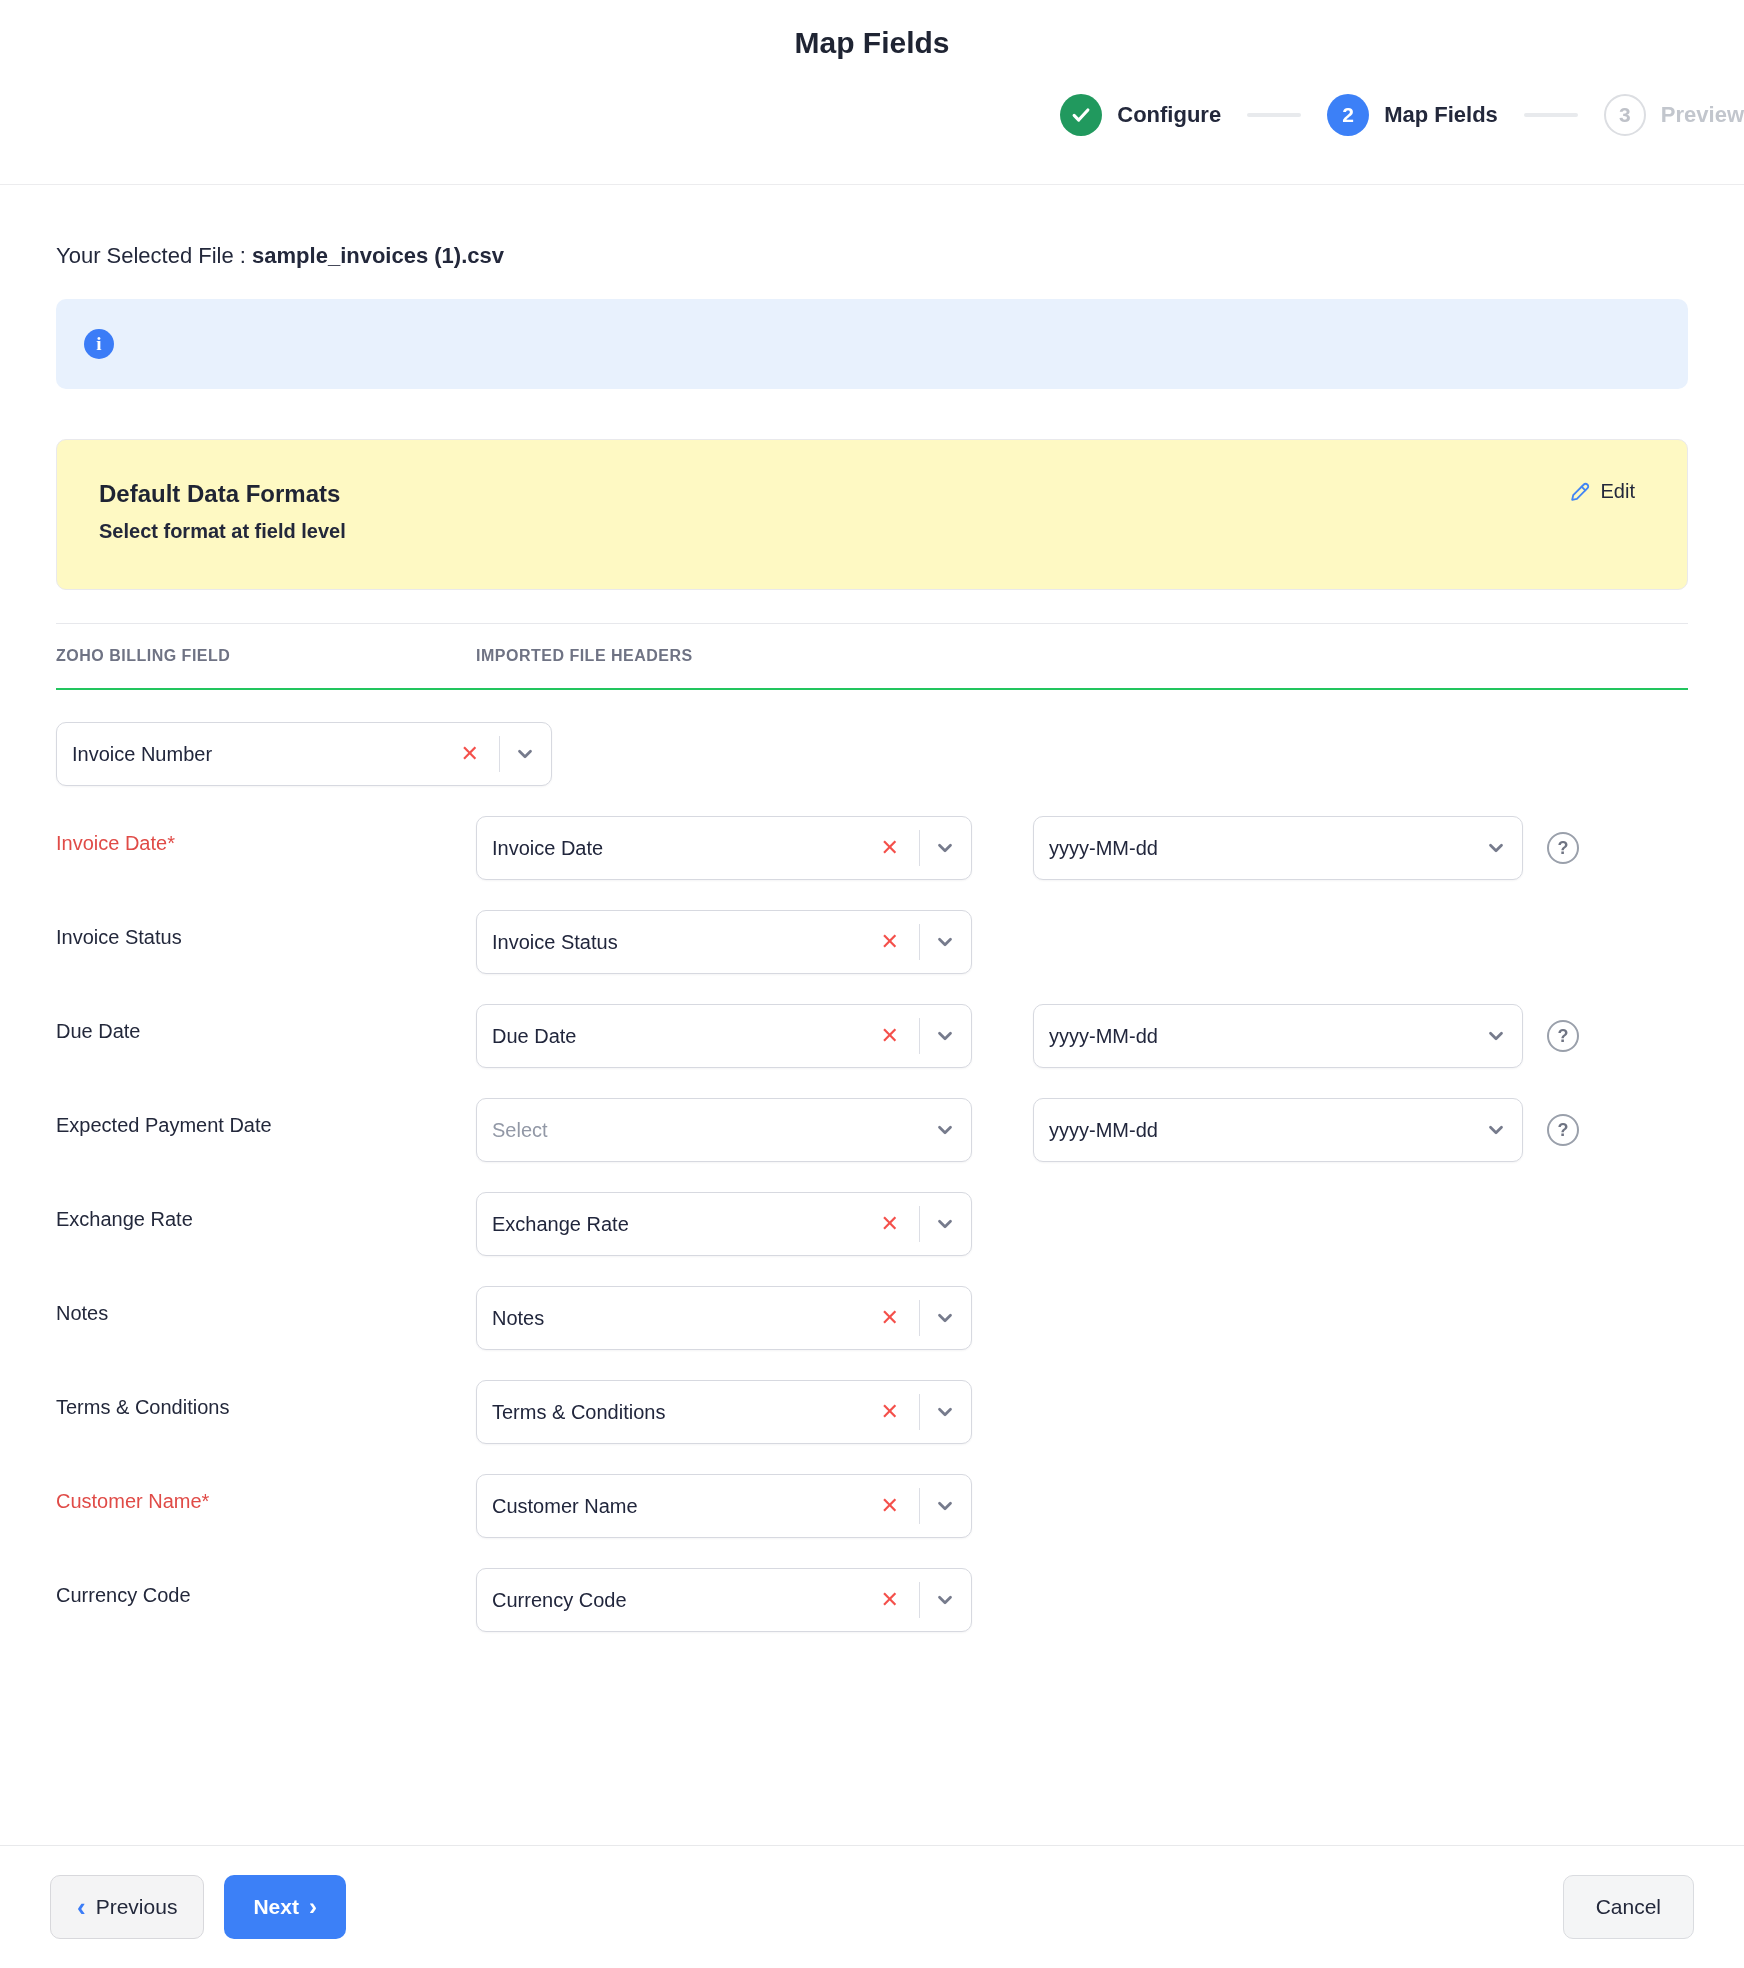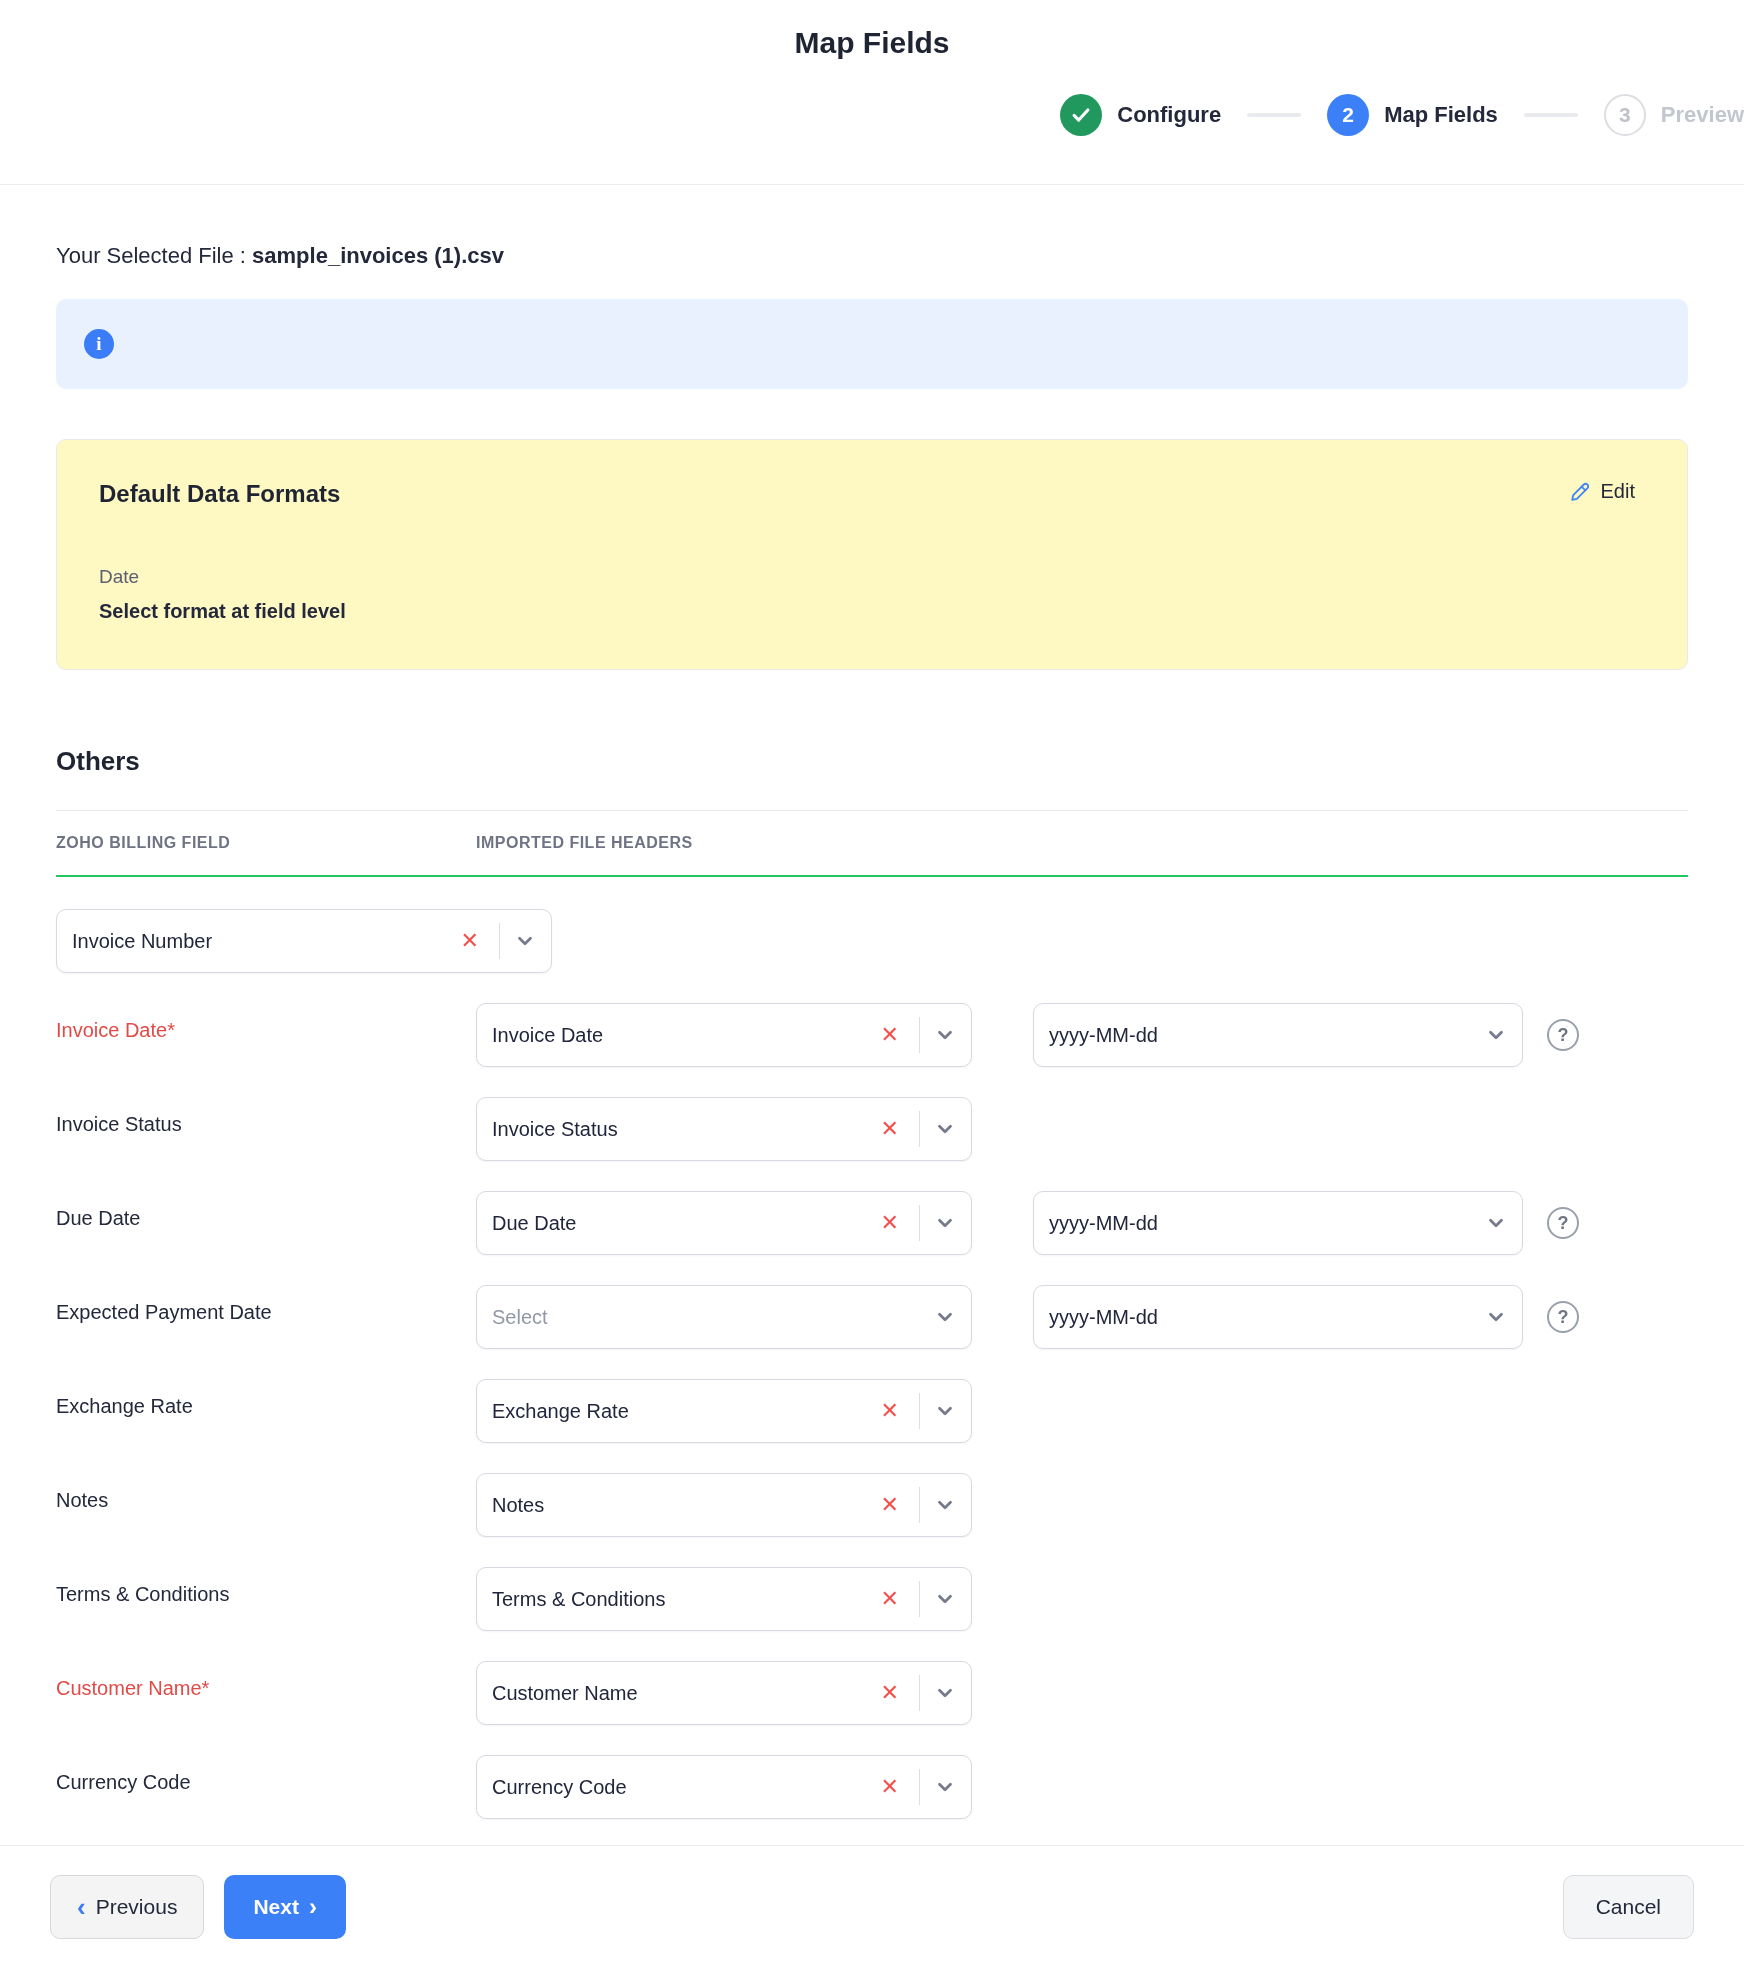--- a/index.html
+++ b/index.html
@@ -117,25 +117,23 @@
     <div class="formats-title">Default Data Formats</div>
     <div class="edit-link">
       <span style="display:flex;">
         <svg width="22" height="22" viewBox="0 0 24 24" fill="none" stroke="#4285f4" stroke-width="2" stroke-linecap="round" stroke-linejoin="round">
             <path d="M16.2 3.8a2.6 2.6 0 0 1 3.7 0l.3.3a2.6 2.6 0 0 1 0 3.7L8.6 19.4 3.5 20.5l1.1-5.1L16.2 3.8z"></path>
             <line x1="13.8" y1="6.2" x2="17.8" y2="10.2"></line>
           </svg>
       </span>
       <span class="label">Edit</span>
     </div>
-    <div class="format-field-label">Date</div>
     <div class="format-field-value">Select format at field level</div>
   </div>
 
-  <div class="others-title">Others</div>
 
   <div class="table-head">
     <div class="col1 th">Zoho Billing Field</div>
     <div class="th">Imported File Headers</div>
   </div>
 
   <div class="rows">
 
     <div class="map-row">
       <div class="select">

